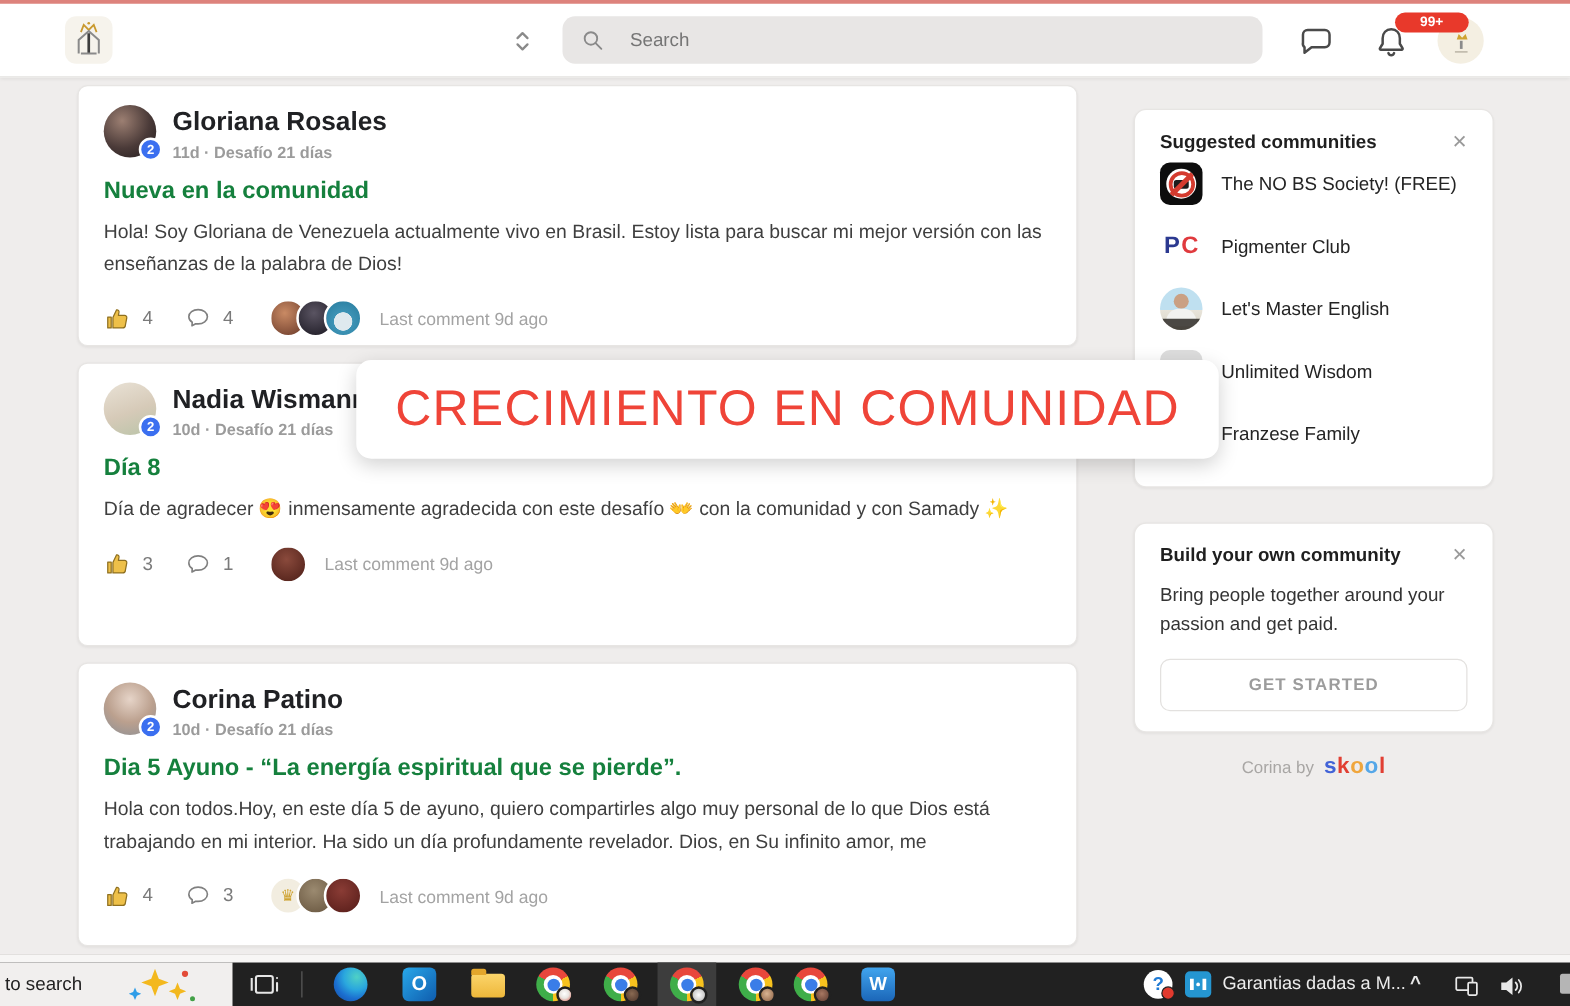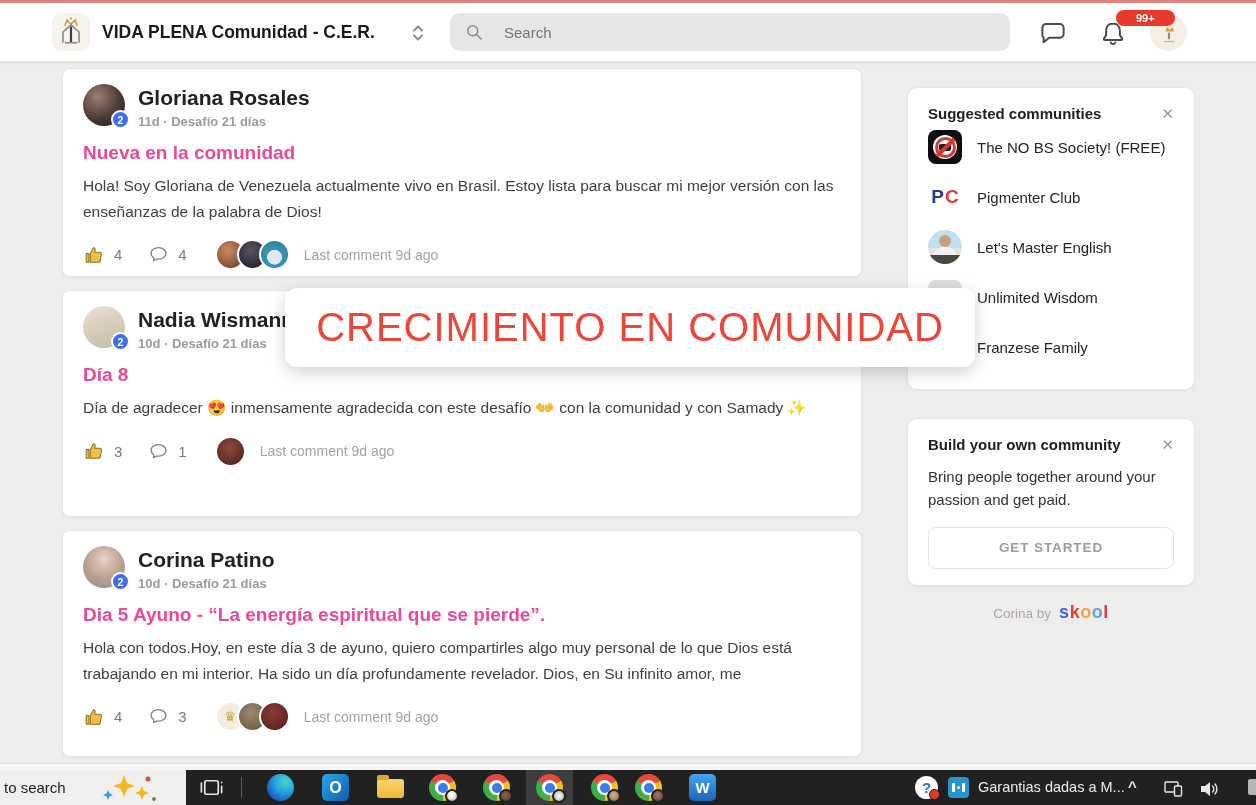--- a/index.html
+++ b/index.html
@@ -42,21 +42,21 @@
   .av-wrap { position:relative; width:42px; height:42px; flex:0 0 auto; }
   .avatar { width:42px; height:42px; border-radius:50%; }
   .av1 { background:radial-gradient(circle at 35% 30%, #9c7f72 0%, #4a3a38 55%, #201a1c 100%); }
   .av2 { background:linear-gradient(160deg, #e9e2d6 0%, #d6cab8 55%, #b9c4a8 100%); }
   .av3 { background:radial-gradient(circle at 50% 32%, #e6d4c8 0%, #bba08e 52%, #8a8f96 100%); }
   .level-badge { position:absolute; right:-5px; bottom:-3px; width:19px; height:19px; background:#3b6ff0;
     border:2px solid #fff; border-radius:50%; color:#fff; font-size:10.5px; font-weight:700;
     display:flex; align-items:center; justify-content:center; }
   .post-author { font-size:21px; font-weight:700; color:#202124; padding-top:2px; }
   .post-meta { font-size:13px; font-weight:600; color:#9b9b9b; margin-top:4px; }
-  .post-title { font-size:19px; font-weight:700; color:#ec4899; margin-top:13px; }
+  .post-title { font-size:19px; font-weight:700; color:#15803d; margin-top:13px; }
   .post-body { font-size:15.5px; color:#3f3f3f; line-height:1.66; margin-top:9px; }
   .engage { display:flex; align-items:center; margin-top:15px; }
   .eng-count { font-size:15px; color:#7a7a7a; margin:0 0 0 9px; }
   .eng-gap { width:26px; }
   .commenters { display:flex; margin-left:28px; }
   .commenter { width:31px; height:31px; border-radius:50%; border:2px solid #fff; margin-left:-9px;
     display:flex; align-items:center; justify-content:center; }
   .commenter:first-child { margin-left:0; }
   .c1a { background:radial-gradient(circle at 40% 35%, #c98a64 0%, #7a4733 80%); }
   .c1b { background:radial-gradient(circle at 45% 35%, #5a5462 0%, #23202a 85%); }
@@ -165,21 +165,20 @@
   <div class="header">
     <div class="logo">
       <svg width="34" height="34" viewBox="0 0 38 38">
         <circle cx="19" cy="4" r="1.2" fill="#c9992e"></circle>
         <path d="M12 12 L14.5 5.5 L19 10 L23.5 5.5 L26 12" fill="none" stroke="#c9992e" stroke-width="1.6"></path>
         <path d="M10 31 V19 L19 11 L28 19 V31" fill="none" stroke="#8a8a8a" stroke-width="1.8"></path>
         <path d="M19 13 V31" stroke="#3d3d3d" stroke-width="2.4"></path>
         <path d="M12 31 h14" stroke="#8a8a8a" stroke-width="1.8"></path>
       </svg>
     </div>
-    <div class="community-title">VIDA PLENA Comunidad - C.E.R.</div>
     <div class="switcher">
       <svg width="24" height="24" viewBox="0 0 24 24">
         <path d="M8 9.5l4-4 4 4" fill="none" stroke="#8a8a8a" stroke-width="1.8" stroke-linecap="round" stroke-linejoin="round"></path>
         <path d="M8 14.5l4 4 4-4" fill="none" stroke="#8a8a8a" stroke-width="1.8" stroke-linecap="round" stroke-linejoin="round"></path>
       </svg>
     </div>
     <div class="searchbar">
       <svg width="20" height="20" viewBox="0 0 24 24">
         <circle cx="10.5" cy="10.5" r="6" fill="none" stroke="#8a8a8a" stroke-width="1.8"></circle>
         <line x1="15" y1="15" x2="20.5" y2="20.5" stroke="#8a8a8a" stroke-width="1.8" stroke-linecap="round"></line>
@@ -277,21 +276,21 @@
       <div class="av-wrap">
         <div class="avatar av3"></div>
         <div class="level-badge">2</div>
       </div>
       <div>
         <div class="post-author">Corina Patino</div>
         <div class="post-meta">10d · Desafío 21 días</div>
       </div>
     </div>
     <div class="post-title">Dia 5 Ayuno - “La energía espiritual que se pierde”.</div>
-    <div class="post-body">Hola con todos.Hoy, en este día 3 de ayuno, quiero compartirles algo muy personal de lo que Dios está trabajando en mi interior. Ha sido un día profundamente revelador. Dios, en Su infinito amor, me</div>
+    <div class="post-body">Hola con todos.Hoy, en este día 5 de ayuno, quiero compartirles algo muy personal de lo que Dios está trabajando en mi interior. Ha sido un día profundamente revelador. Dios, en Su infinito amor, me</div>
     <div class="engage">
       <svg width="22" height="22" viewBox="0 0 24 24">
         <path d="M3.5 10.5h3V20h-3z M8 20v-9l3.2-6.8c1.3-.2 2.3.8 2.1 2.1L12.8 9h5.4c1.2 0 2.1 1 1.9 2.2l-1.2 6.4A2.5 2.5 0 0 1 16.4 20z" fill="#eec049" stroke="#8f7020" stroke-width="1.1" stroke-linejoin="round"></path>
       </svg>
       <span class="eng-count">4</span>
       <span class="eng-gap"></span>
       <svg width="21" height="21" viewBox="0 0 24 24">
         <path d="M12 4.2c-4.7 0-8.5 2.9-8.5 6.5 0 2 1.2 3.9 3.1 5.1L6.4 19l3.4-1.9c.7.1 1.4.2 2.2.2 4.7 0 8.5-2.9 8.5-6.5S16.7 4.2 12 4.2z" fill="none" stroke="#808080" stroke-width="1.5" stroke-linejoin="round"></path>
       </svg>
       <span class="eng-count">3</span>

